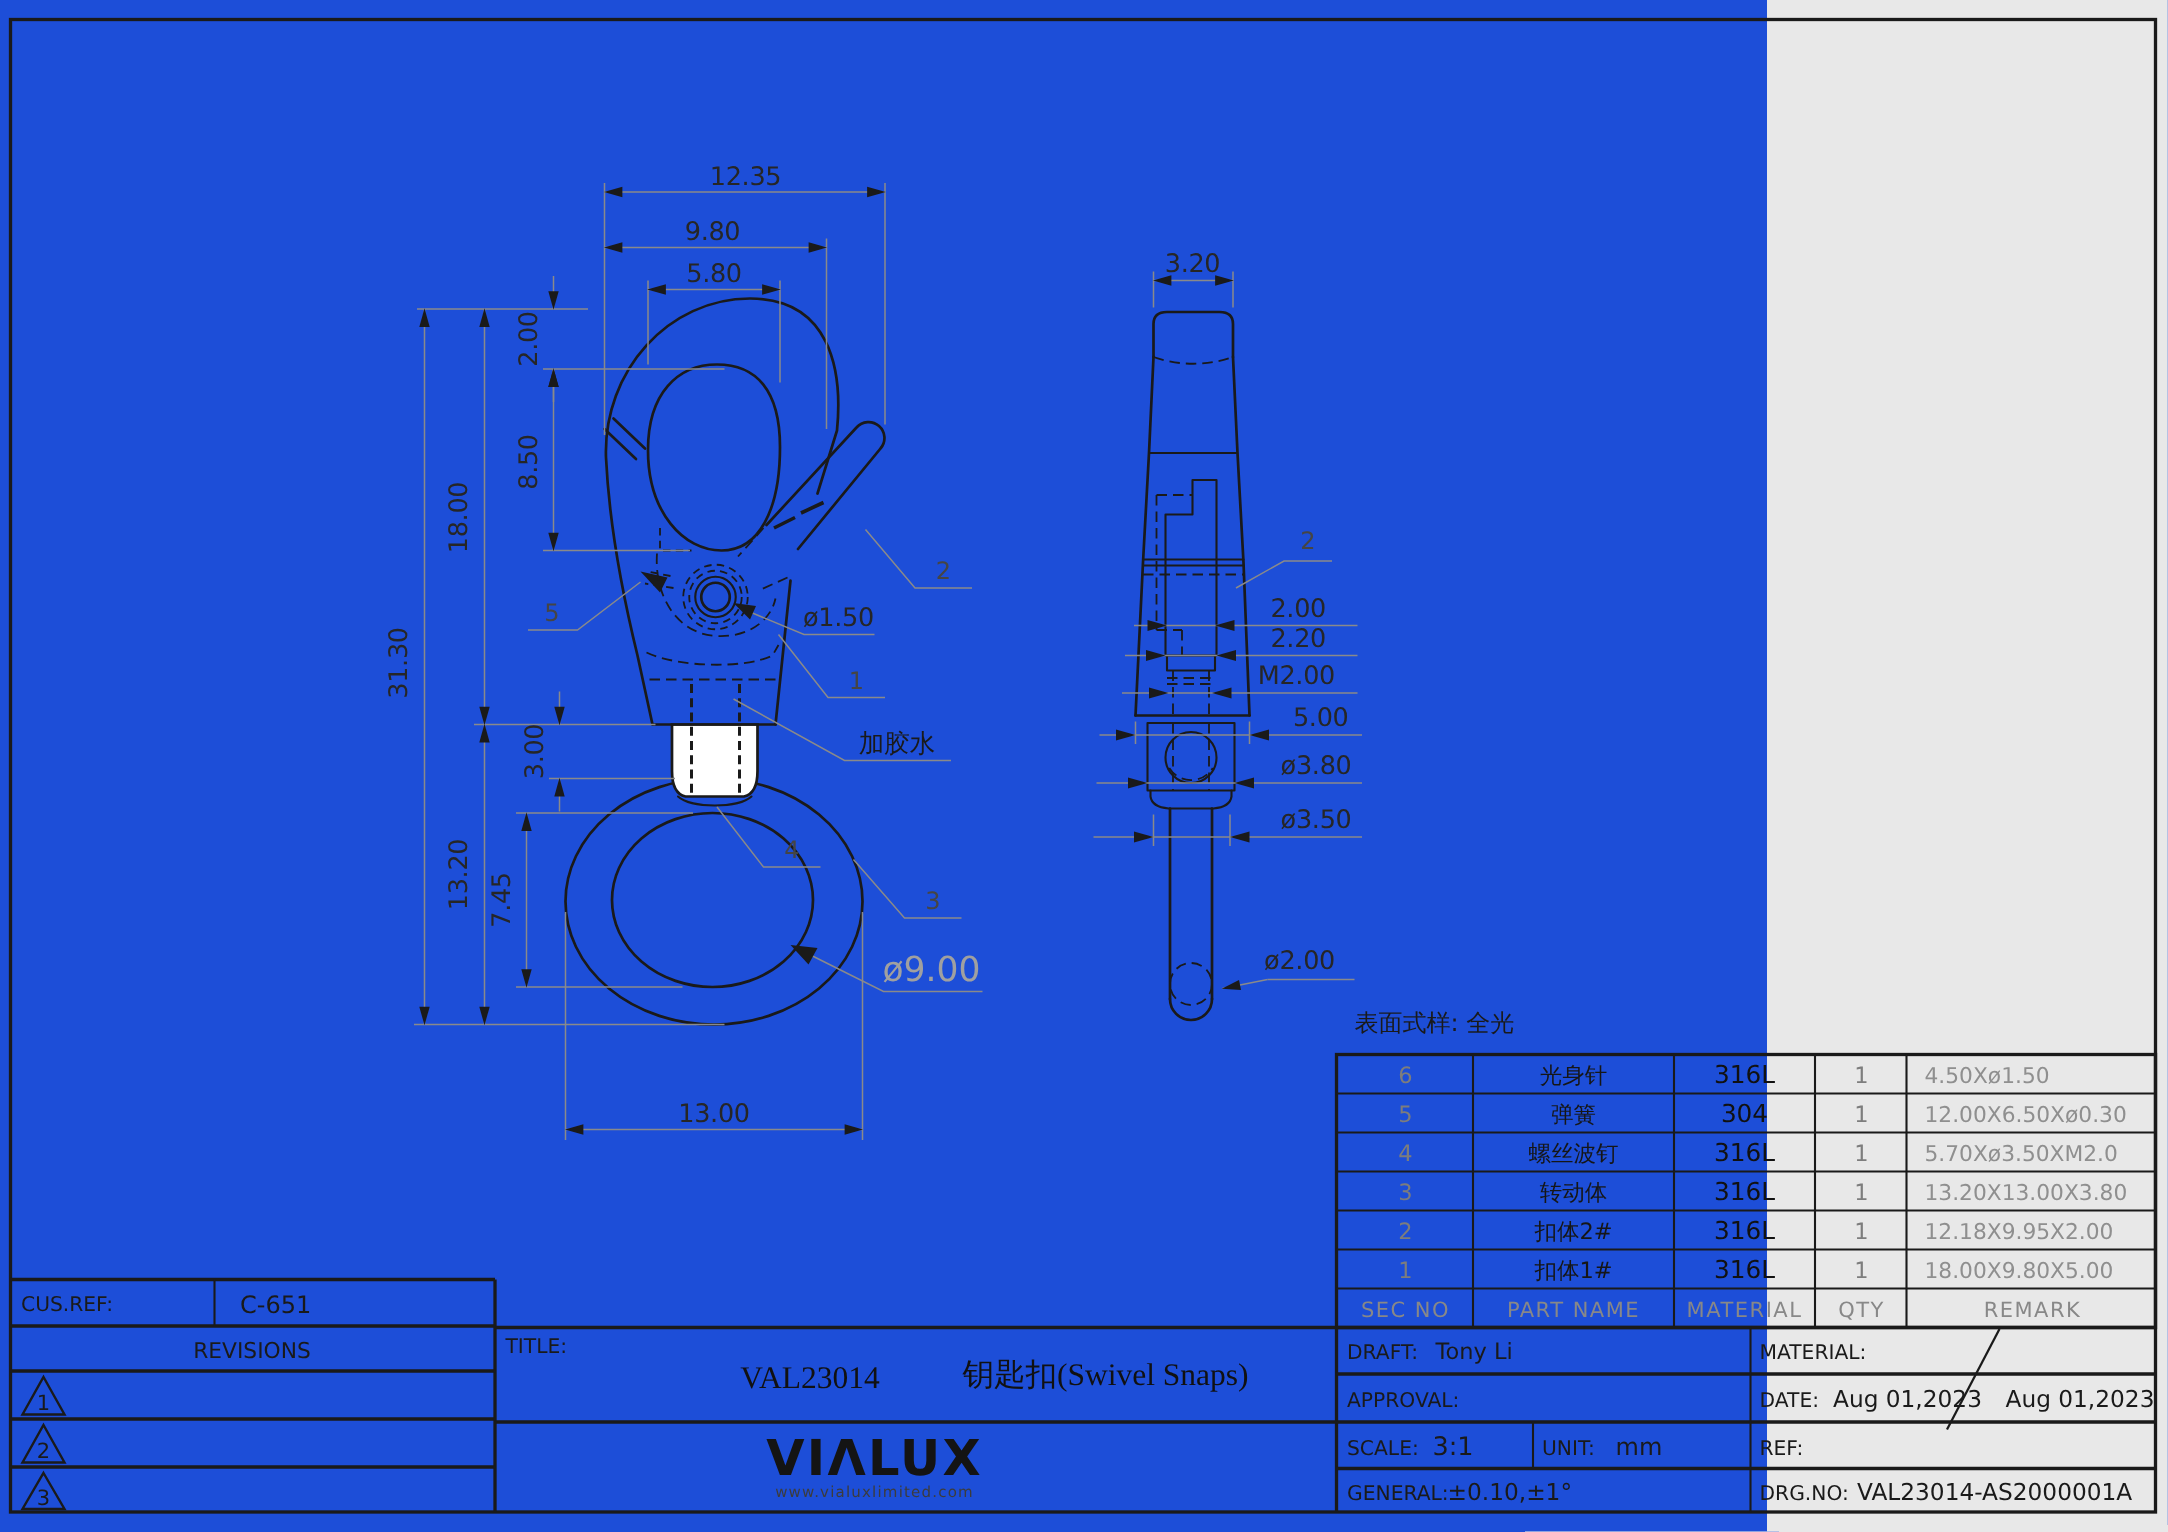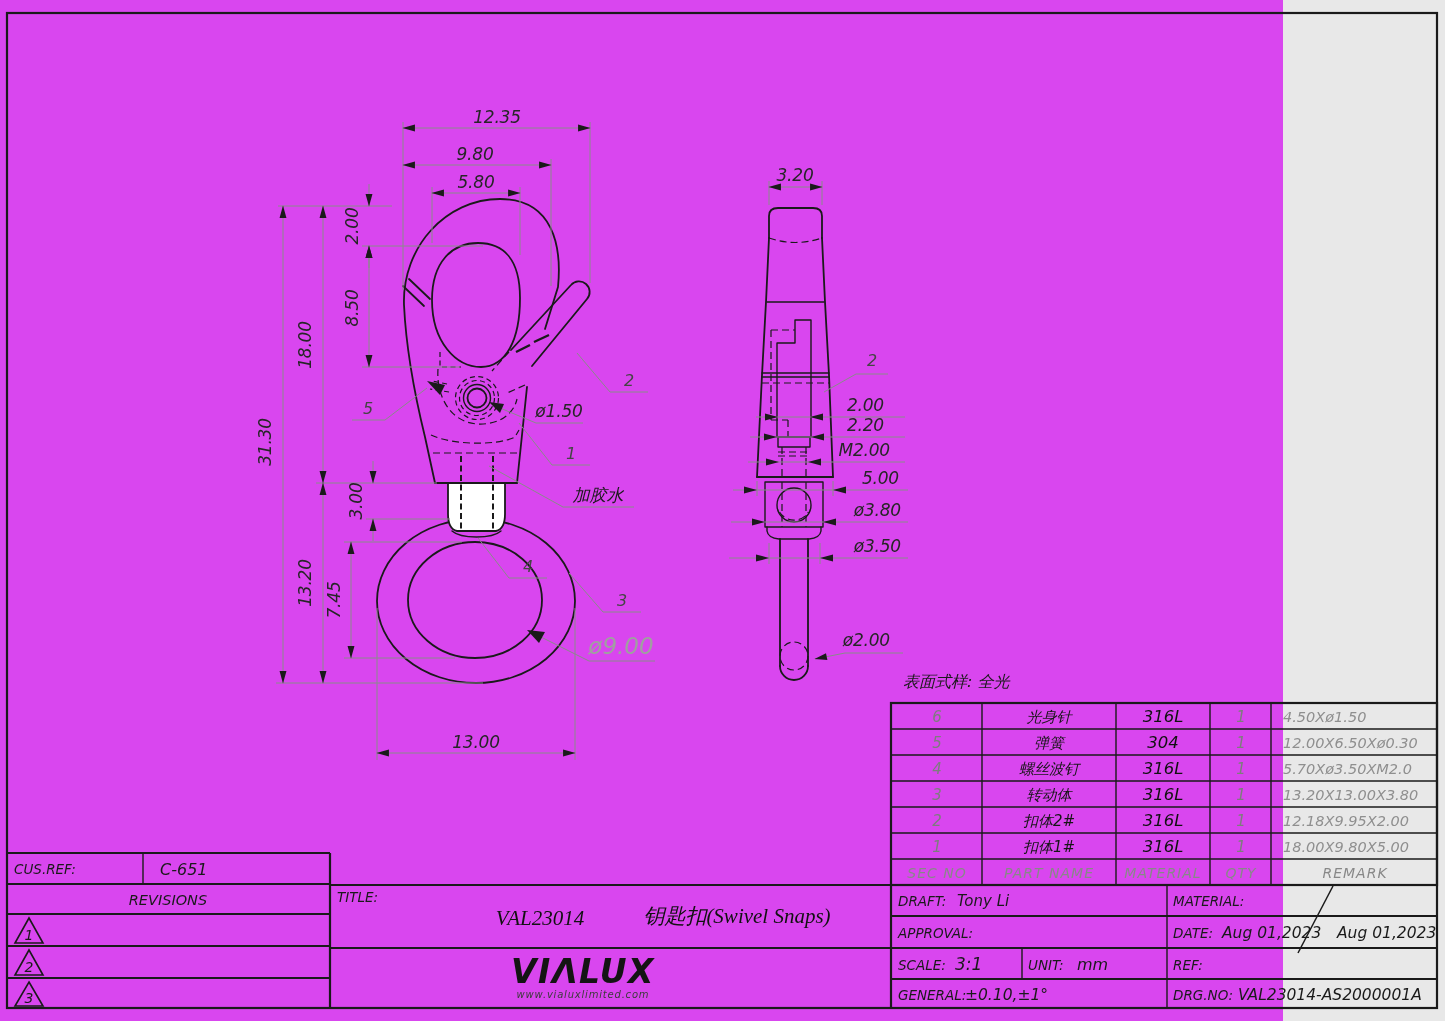--- a/index.html
+++ b/index.html
@@ -1,16 +1,16 @@
 <!DOCTYPE html>
 <html><head>
 <meta charset="utf-8">
 <style>
   html,body{margin:0;padding:0;background:#e8e8e8;}
-  #page{position:relative;width:1283px;height:1021px;background:#d946ef;font-family:"DejaVu Sans","Liberation Sans",sans-serif;font-style:italic;}
+  #page{position:relative;width:1178px;height:1021px;background:#1d4ed8;font-family:"DejaVu Sans","Liberation Sans",sans-serif;}
   svg{position:absolute;left:0;top:0;}
   svg text{font-family:"DejaVu Sans","Liberation Sans",sans-serif;}
   .ol{stroke:#1a1a1a;stroke-width:1.8;fill:none;stroke-linejoin:round;stroke-linecap:round;}
   .ol2{stroke:#1a1a1a;stroke-width:1.4;fill:none;stroke-linecap:round;}
   .hid{stroke:#1a1a1a;stroke-width:1.2;fill:none;stroke-dasharray:7 4;}
   .hid2{stroke:#1a1a1a;stroke-width:1.2;fill:none;stroke-dasharray:5 3.5;}
   .thr{stroke:#1a1a1a;stroke-width:2;fill:none;stroke-dasharray:6 3.5;}
   .dim{stroke:#8a8a8a;stroke-width:1;fill:none;}
   .bdr{stroke:#1a1a1a;stroke-width:2.2;fill:none;}
   .bdr2{stroke:#1a1a1a;stroke-width:1.4;fill:none;}

